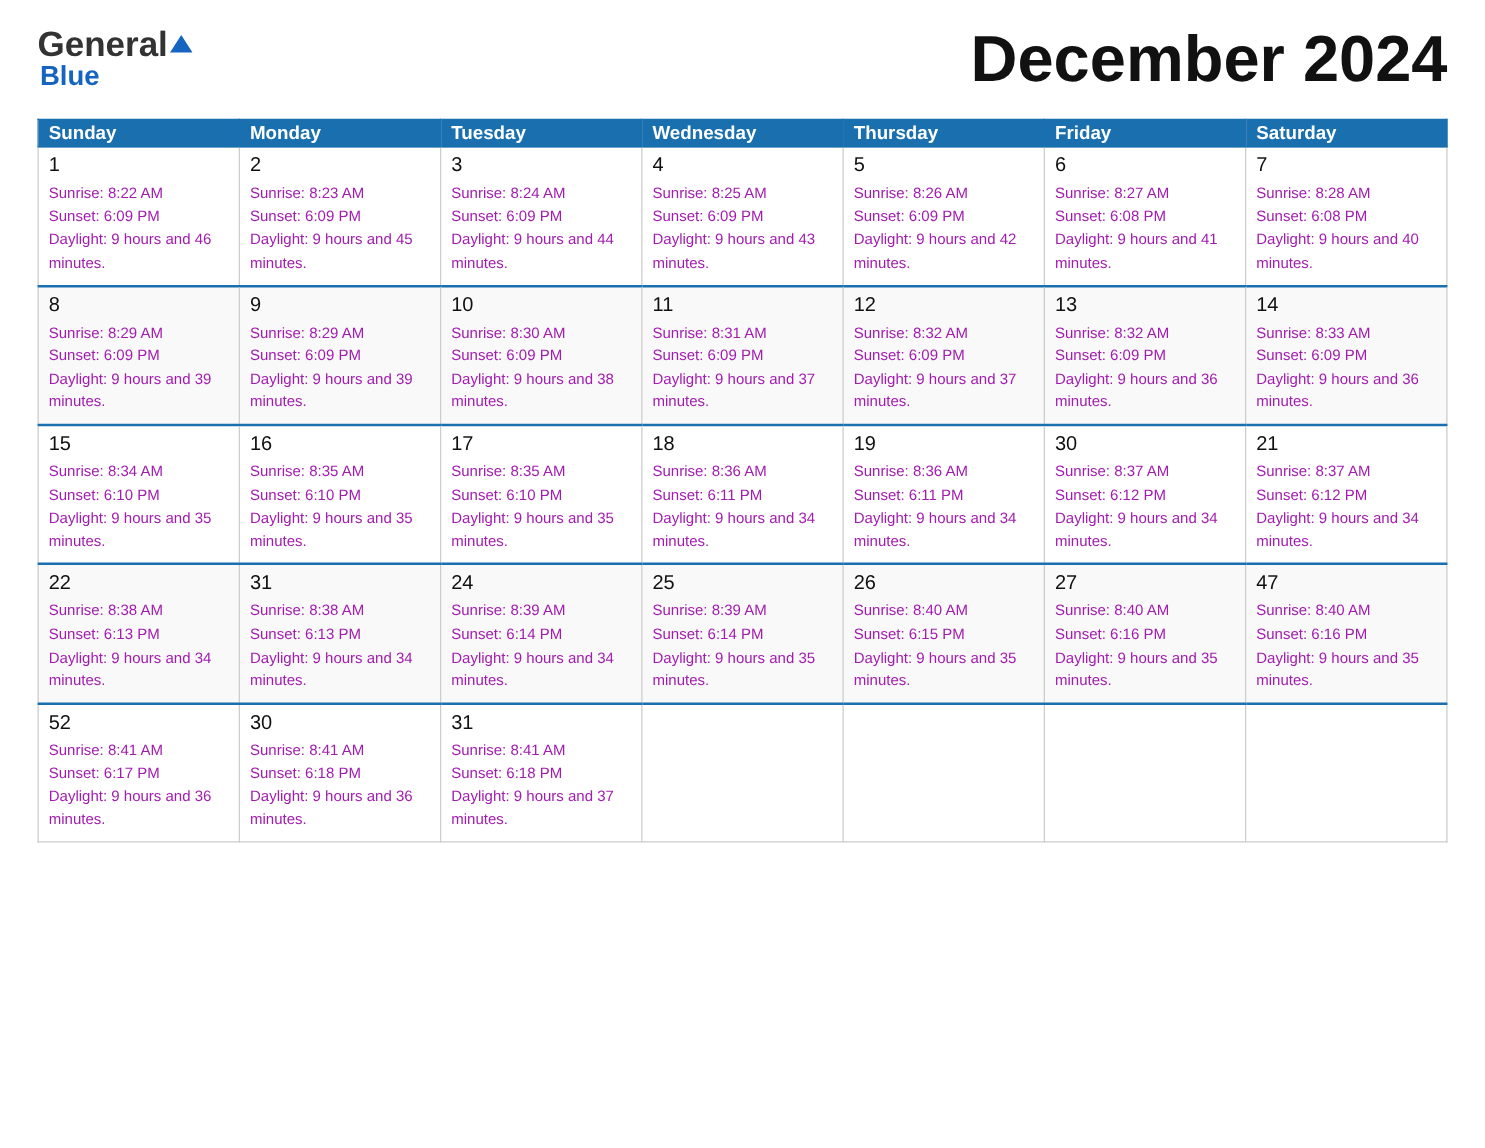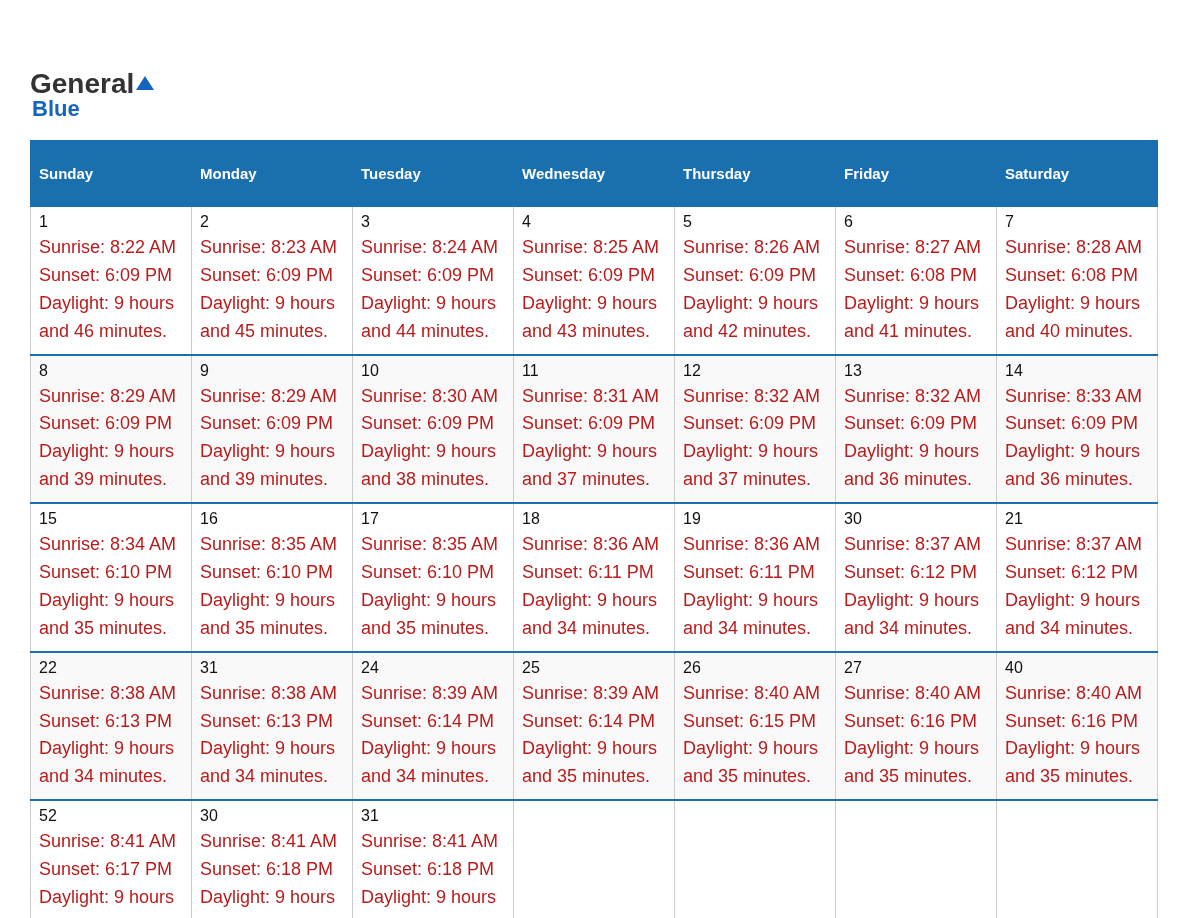--- a/index.html
+++ b/index.html
@@ -19,21 +19,20 @@
     .logo-area {
       display: flex;
       flex-direction: column;
       align-items: flex-start;
     }
     .logo-text {
       display: flex;
       align-items: center;
       font-size: 28px;
       font-weight: bold;
-      margin-top: 48px;
     }
     .logo-general {
       color: #333;
     }
     .logo-underline {
       color: #1565c0;
       font-size: 22px;
       font-weight: bold;
       margin-top: -4px;
       padding-left: 2px;
@@ -55,21 +54,21 @@
     .calendar-table {
       width: 100%;
       border-collapse: collapse;
       table-layout: fixed;
     }
     .calendar-table th {
       background-color: #1a6faf;
       color: #fff;
       font-size: 15px;
       font-weight: bold;
-      padding: 24px 8px;
+      padding: 2px 8px;
       text-align: left;
       border: 1px solid #1a6faf;
     }
     .calendar-table td {
       vertical-align: top;
       padding: 6px 8px 8px 8px;
       border: 1px solid #ccc;
       height: 110px;
       font-size: 12.5px;
       color: #222;
@@ -79,23 +78,23 @@
       background: #f9f9f9;
     }
     .day-number {
       font-size: 16px;
       font-weight: normal;
       color: #111;
       display: block;
       margin-bottom: 3px;
     }
     .day-info {
-      font-size: 18px;
+      font-size: 12px;
       line-height: 1.55;
-      color: #b91c1c;
+      color: #a21caf;
     }
     .empty-cell {
       background: #fff !important;
     }
     .row-separator td {
       border-top: 2px solid #1a6faf;
     }
   </style>
 </head>
 <body>
@@ -108,20 +107,21 @@
         <span style="display:flex; align-items:center;">
           <svg width="18" height="16" viewBox="0 0 18 16">
             <polygon points="9,0 18,14 0,14" fill="#1565c0"></polygon>
           </svg>
         </span>
       </span>
     </div>
     <div class="logo-underline">Blue</div>
   </div>
   <div class="title-area">
+    <div class="month-title">December 2024</div>
   </div>
 </div>
 
 <table class="calendar-table">
   <thead>
     <tr>
       <th>Sunday</th>
       <th>Monday</th>
       <th>Tuesday</th>
       <th>Wednesday</th>
@@ -348,21 +348,21 @@
       </td>
         <td>
         <span class="day-number">27</span>
         <div class="day-info">
           Sunrise: 8:40 AM<br>
           Sunset: 6:16 PM<br>
           Daylight: 9 hours and 35 minutes.
         </div>
       </td>
         <td>
-        <span class="day-number">40</span>
+        <span class="day-number">47</span>
         <div class="day-info">
           Sunrise: 8:40 AM<br>
           Sunset: 6:16 PM<br>
           Daylight: 9 hours and 35 minutes.
         </div>
       </td>
       </tr>
       <tr class="row-separator">
         <td>
         <span class="day-number">52</span>

